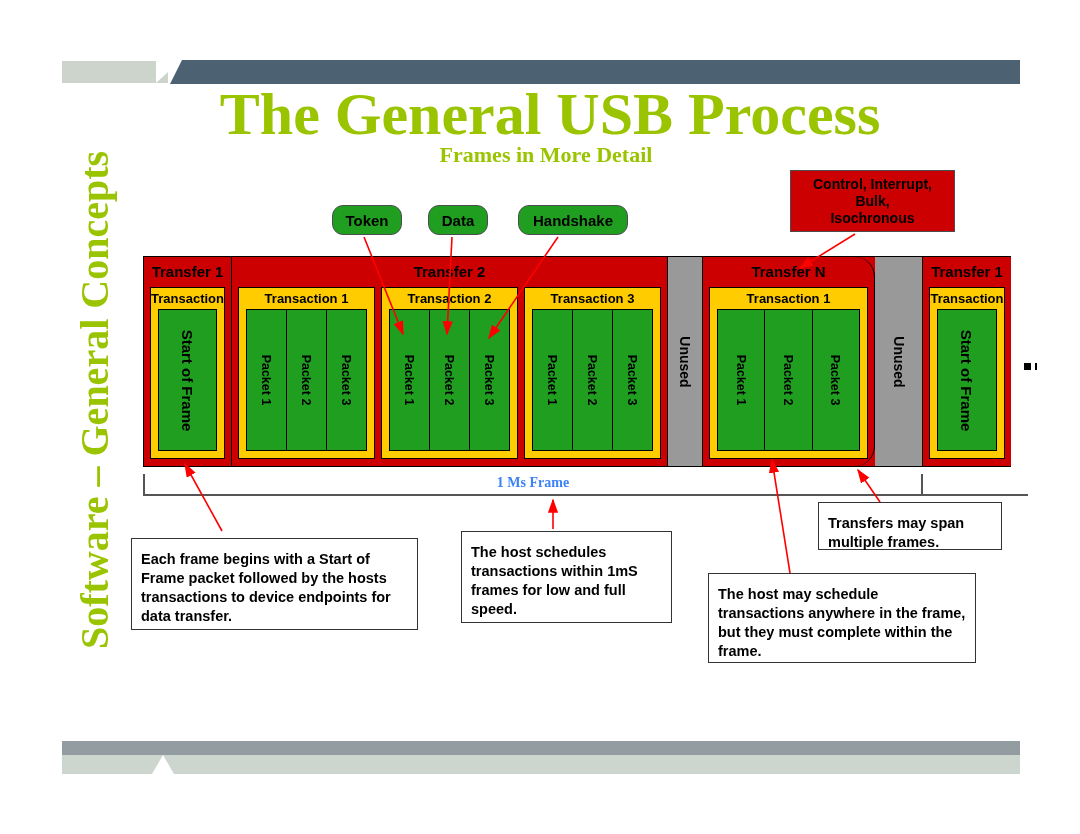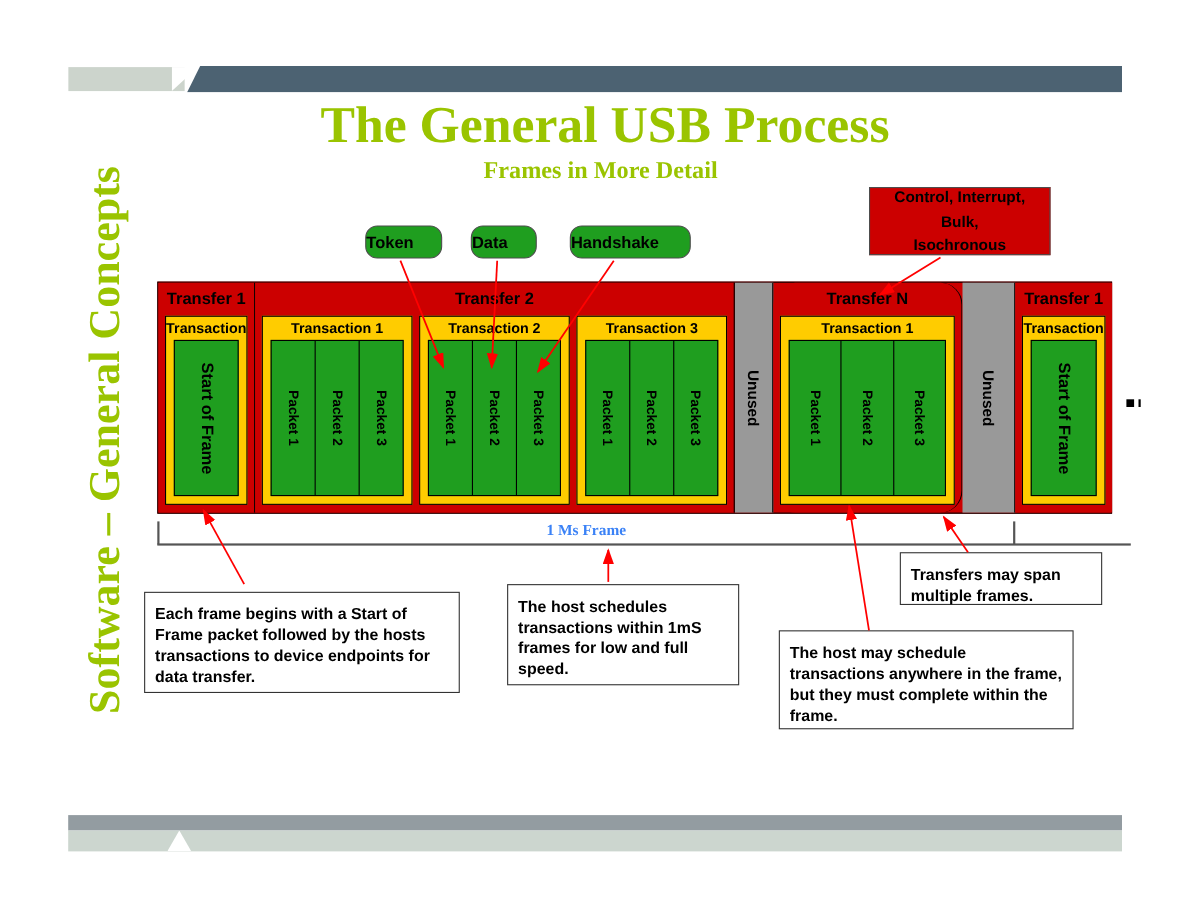--- a/index.html
+++ b/index.html
@@ -54,41 +54,41 @@
     letter-spacing:0px;
   }
 
   
   #slide-title{
     position:absolute;left:200px;top:88px;width:700px;
     text-align:center;
     color:#9ac400;
     font-family:"Liberation Serif", serif;
     font-weight:bold;
-    font-size:47px;
+    font-size:60px;
     line-height:52px;
     white-space:nowrap;
   }
   #slide-subtitle{
     position:absolute;left:196px;top:142px;width:700px;
     text-align:center;
     color:#9ac400;
     font-family:"Liberation Serif", serif;
     font-weight:bold;
     font-size:22px;
     line-height:26px;
     white-space:nowrap;
   }
 
   
   .chip{
     position:absolute;
     border:1.5px solid #4d4d4d;
     box-sizing:border-box;
-    display:flex;align-items:center;justify-content:space-between;
+    display:flex;align-items:center;justify-content:center;
     font-weight:bold;color:#000000;
     font-size:15px;
     text-align:center;
   }
   .chip.green{background:#1f9e1f;border-radius:11px;}
   .chip.red{background:#cc0000;line-height:17px;font-size:14px;}
 
   
   #frame-diagram{
     position:absolute;left:143px;top:256px;width:868px;height:211px;

